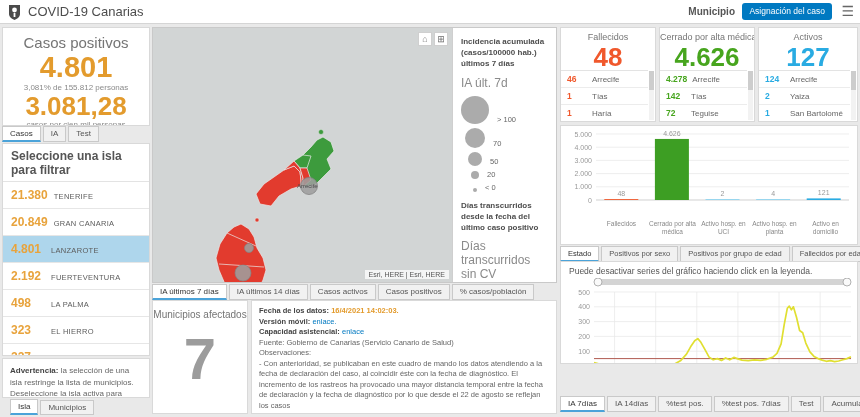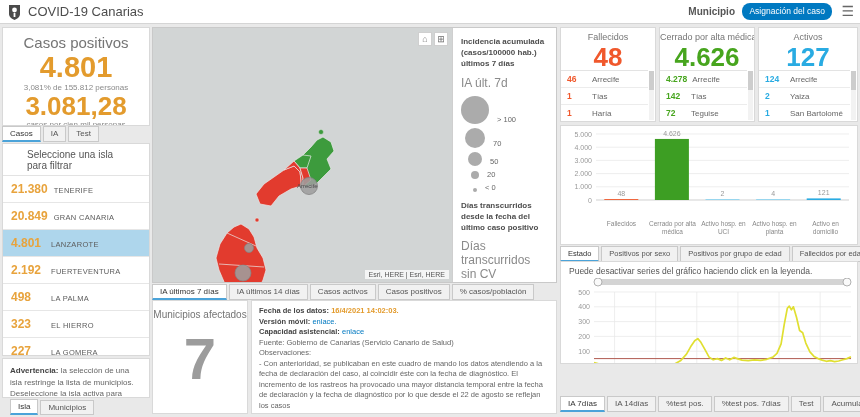--- a/index.html
+++ b/index.html
@@ -4,38 +4,38 @@
 <style>
   * { margin:0; padding:0; box-sizing:border-box; }
   body { background:#e9e9e9; font-family:"Liberation Sans", sans-serif; }
   #app { position:relative; width:860px; height:417px; background:#e9e9e9; overflow:hidden; }
 
   
   #header { position:absolute; left:0; top:0; width:860px; height:24px; background:#fff; border-bottom:1px solid #d5d5d5; }
   #logo { position:absolute; left:8px; top:4px; }
   #app-title { position:absolute; left:28px; top:4px; font-size:13px; color:#4d4d4d; }
   #muni-label { position:absolute; right:125px; top:6px; font-size:10px; font-weight:bold; color:#555; }
-  #assign-btn { position:absolute; right:28px; top:3px; height:17px; background:#0079c1; color:#fff; font-size:8.5px; border:none; padding:0 7px; line-height:17px; border-radius:8px; cursor:pointer; }
+  #assign-btn { position:absolute; right:28px; top:3px; height:17px; background:#0079c1; color:#fff; font-size:8.5px; border:none; padding:0 7px; line-height:17px; border-radius:3px; cursor:pointer; }
   #menu-icon { position:absolute; right:6px; top:3px; font-size:14px; color:#666; }
 
   .panel { position:absolute; background:#fff; border:1px solid #d9d9d9; overflow:hidden; }
 
   
   .tabs { position:absolute; display:flex; gap:2px; }
   .tab { background:#f1f1f1; border:1px solid #c9c9c9; color:#555; font-size:8px; padding:2px 7px; white-space:nowrap; cursor:pointer; }
   .tab.active { background:#fff; border-bottom:2px solid #4ba3d9; color:#333; }
 
   
   #pos-title { text-align:center; font-size:15px; color:#757575; margin-top:6px; }
   .big-orange { text-align:center; color:#e39b2d; font-weight:bold; }
   #pos-total { font-size:29px; line-height:32px; }
   #pos-sub, #pos-rate-lbl { text-align:center; font-size:8px; color:#8a8a8a; }
   #pos-rate { font-size:26px; line-height:28px; }
 
-  #island-header { font-size:10px; font-weight:normal; color:#555; padding:5px 24px 4px; border-bottom:1px solid #e3e3e3; }
+  #island-header { font-size:12px; font-weight:bold; color:#555; padding:5px 8px 4px; border-bottom:1px solid #e3e3e3; }
   .island-row { display:flex; align-items:baseline; gap:6px; padding:6px 8px; border-bottom:1px solid #e6e6e6; cursor:pointer; }
   .island-row.selected { background:#aed6ec; }
   .island-num { font-size:12px; font-weight:bold; color:#e8a33c; min-width:34px; }
   .island-name { font-size:7.5px; color:#5c5c5c; letter-spacing:.3px; }
 
   #warning-text { font-size:8px; color:#666; padding:6px 7px; line-height:1.45; }
   #warning-text b { color:#444; }
 
   
   #map-panel { background:#d2d5d5; border:1px solid #c9c9c9; }

